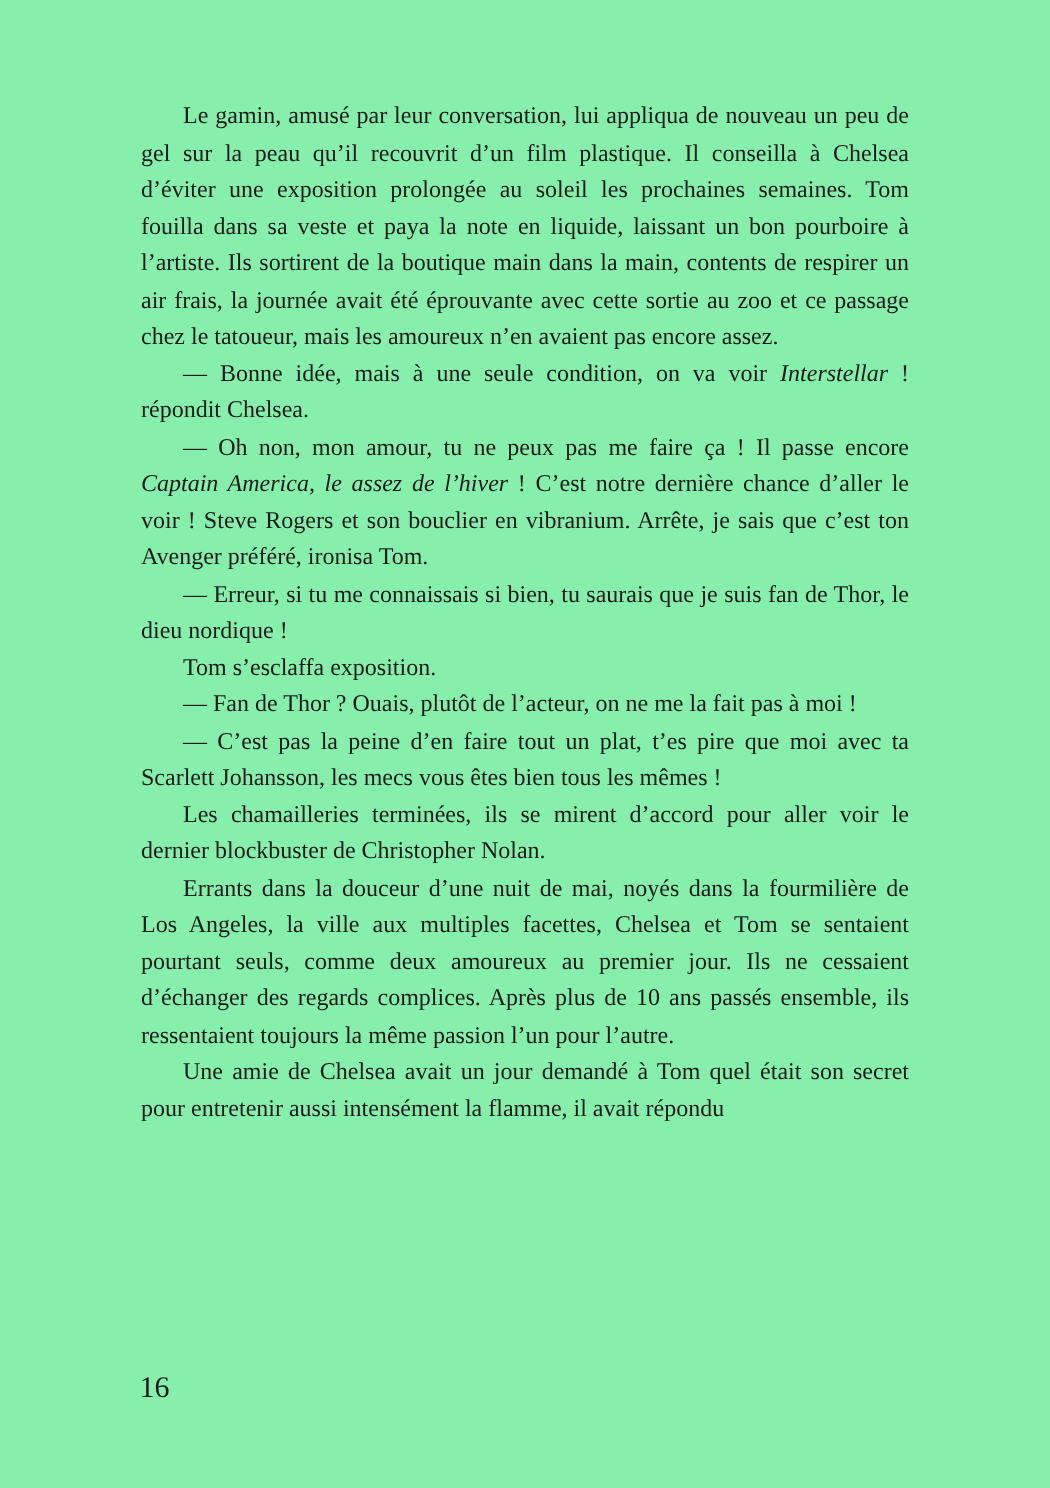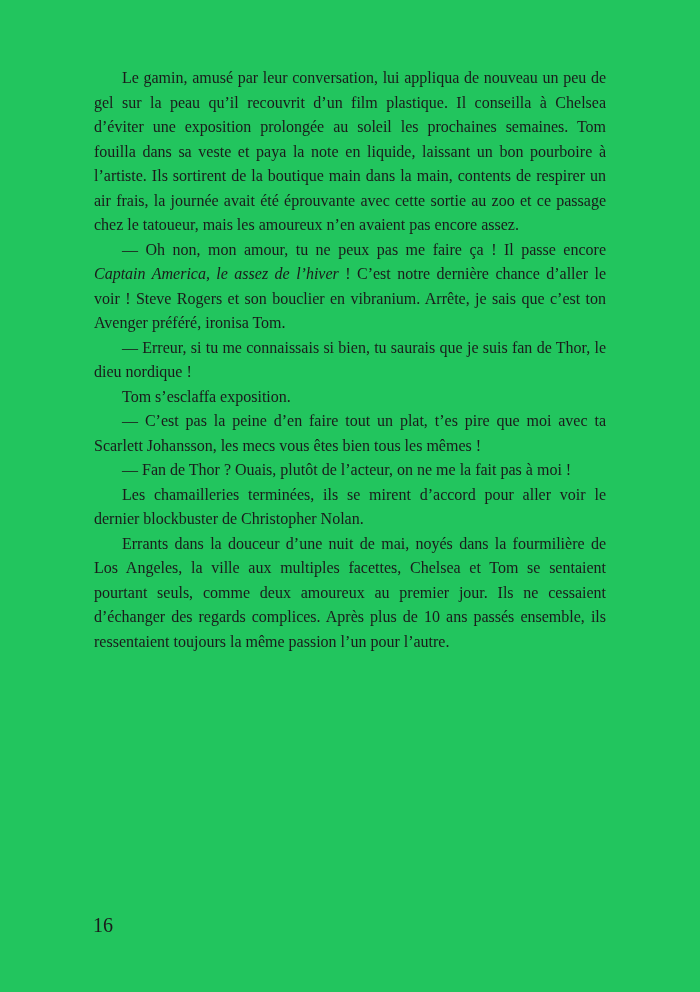--- a/index.html
+++ b/index.html
@@ -11,21 +11,21 @@
     width: 700px;
     height: 992px;
     position: relative;
     overflow: hidden;
     font-family: "Liberation Serif", serif;
     color: #1b1b1b;
   }
   .page {
     position: absolute;
     inset: 0;
-    background: #22c55e;
+    background: #86efac;
     padding-left: 36px;
   }
   .text-block {
     position: absolute;
     left: 94px;
     top: 66px;
     width: 512px;
     font-size: 16px;
     line-height: 24.5px;
     text-align: justify;
@@ -47,22 +47,24 @@
     line-height: 20px;
     color: #1b1b1b;
   }
 </style>
 </head>
 <body>
 
 <div class="page">
   <div class="text-block" id="paragraphs">
       <p><span>Le gamin, amusé par leur conversation, lui appliqua de nouveau un peu de gel sur la peau qu’il recouvrit d’un film plastique. Il conseilla à Chelsea d’éviter une exposition prolongée au soleil les prochaines semaines. Tom fouilla dans sa veste et paya la note en liquide, laissant un bon pourboire à l’artiste. Ils sortirent de la boutique main dans la main, contents de respirer un air frais, la journée avait été éprouvante avec cette sortie au zoo et ce passage chez le tatoueur, mais les amoureux n’en avaient pas encore assez.</span></p>
+      <p><span>— Bonne idée, mais à une seule condition, on va voir </span><span class="italic">Interstellar</span><span> ! répondit Chelsea.</span></p>
       <p><span>— Oh non, mon amour, tu ne peux pas me faire ça ! Il passe encore </span><span class="italic">Captain America, le assez de l’hiver</span><span> ! C’est notre dernière chance d’aller le voir ! Steve Rogers et son bouclier en vibranium. Arrête, je sais que c’est ton Avenger préféré, ironisa Tom.</span></p>
       <p><span>— Erreur, si tu me connaissais si bien, tu saurais que je suis fan de Thor, le dieu nordique !</span></p>
       <p><span>Tom s’esclaffa exposition.</span></p>
+      <p><span>— Fan de Thor ? Ouais, plutôt de l’acteur, on ne me la fait pas à moi !</span></p>
       <p><span>— C’est pas la peine d’en faire tout un plat, t’es pire que moi avec ta Scarlett Johansson, les mecs vous êtes bien tous les mêmes !</span></p>
-      <p><span>— Fan de Thor ? Ouais, plutôt de l’acteur, on ne me la fait pas à moi !</span></p>
       <p><span>Les chamailleries terminées, ils se mirent d’accord pour aller voir le dernier blockbuster de Christopher Nolan.</span></p>
       <p><span>Errants dans la douceur d’une nuit de mai, noyés dans la fourmilière de Los Angeles, la ville aux multiples facettes, Chelsea et Tom se sentaient pourtant seuls, comme deux amoureux au premier jour. Ils ne cessaient d’échanger des regards complices. Après plus de 10 ans passés ensemble, ils ressentaient toujours la même passion l’un pour l’autre.</span></p>
+      <p><span>Une amie de Chelsea avait un jour demandé à Tom quel était son secret pour entretenir aussi intensément la flamme, il avait répondu</span></p>
     </div>
   <div class="page-number">16</div>
 </div>
 
 </body></html>

